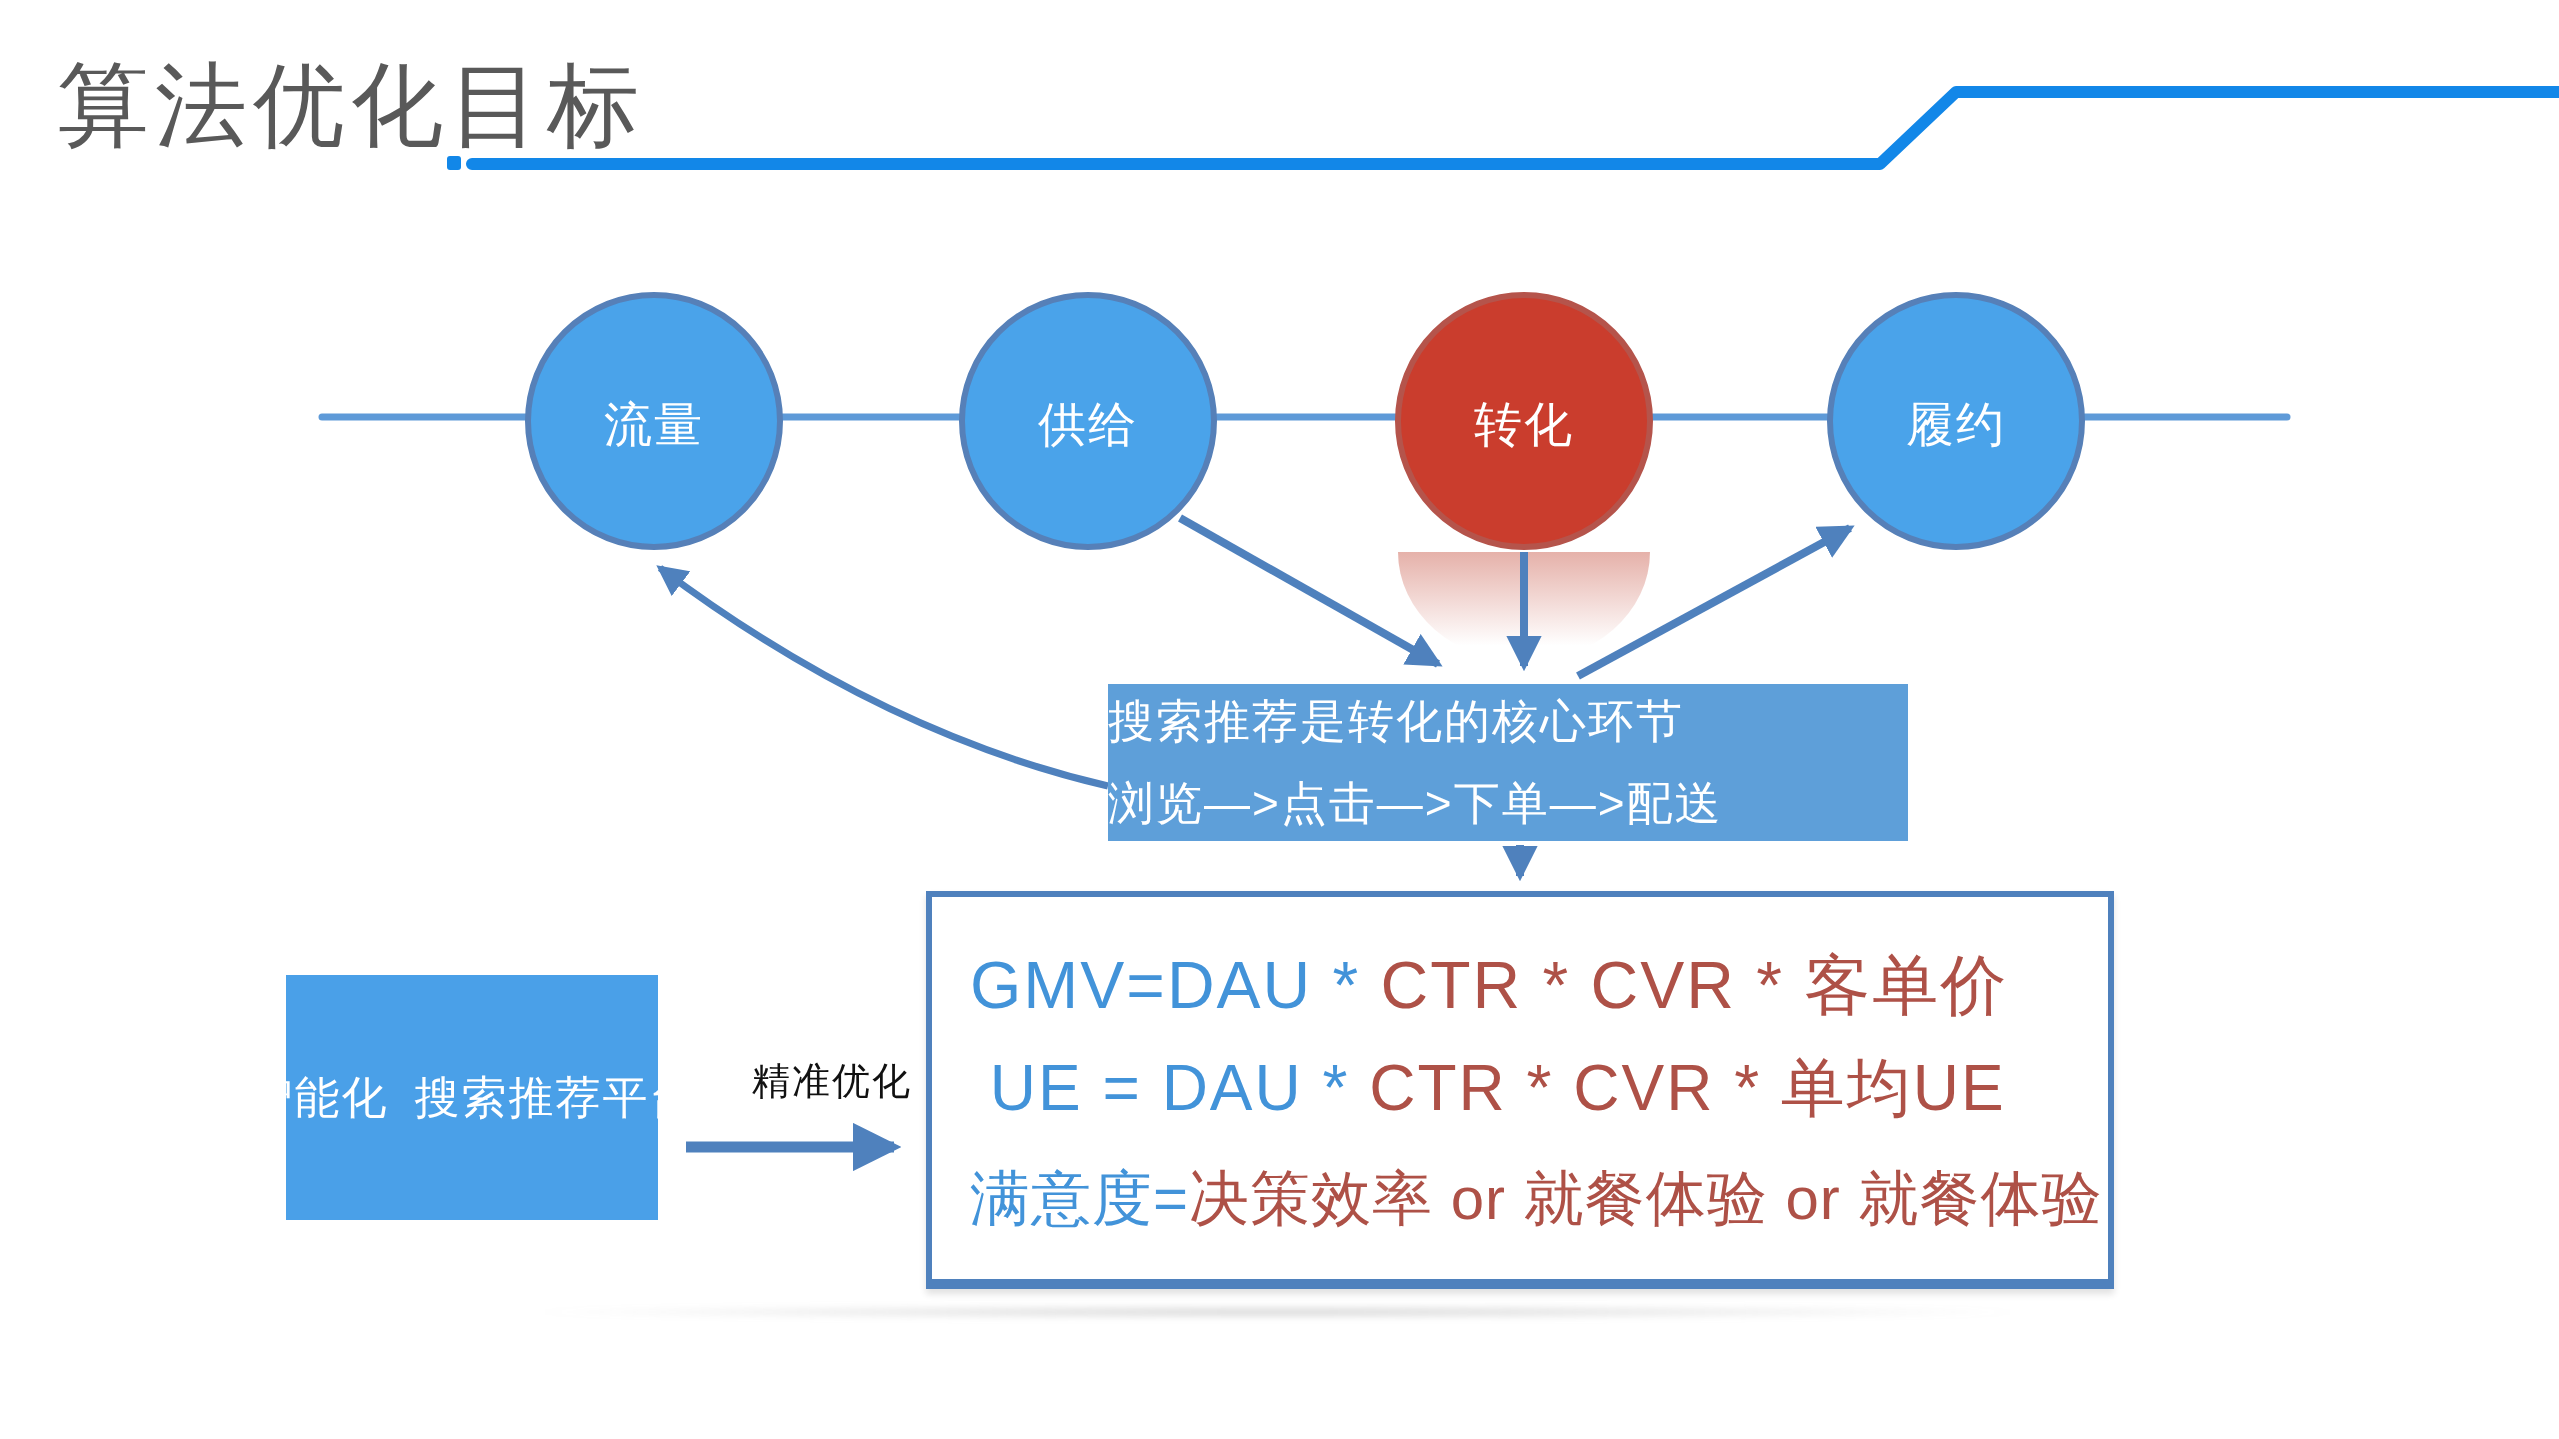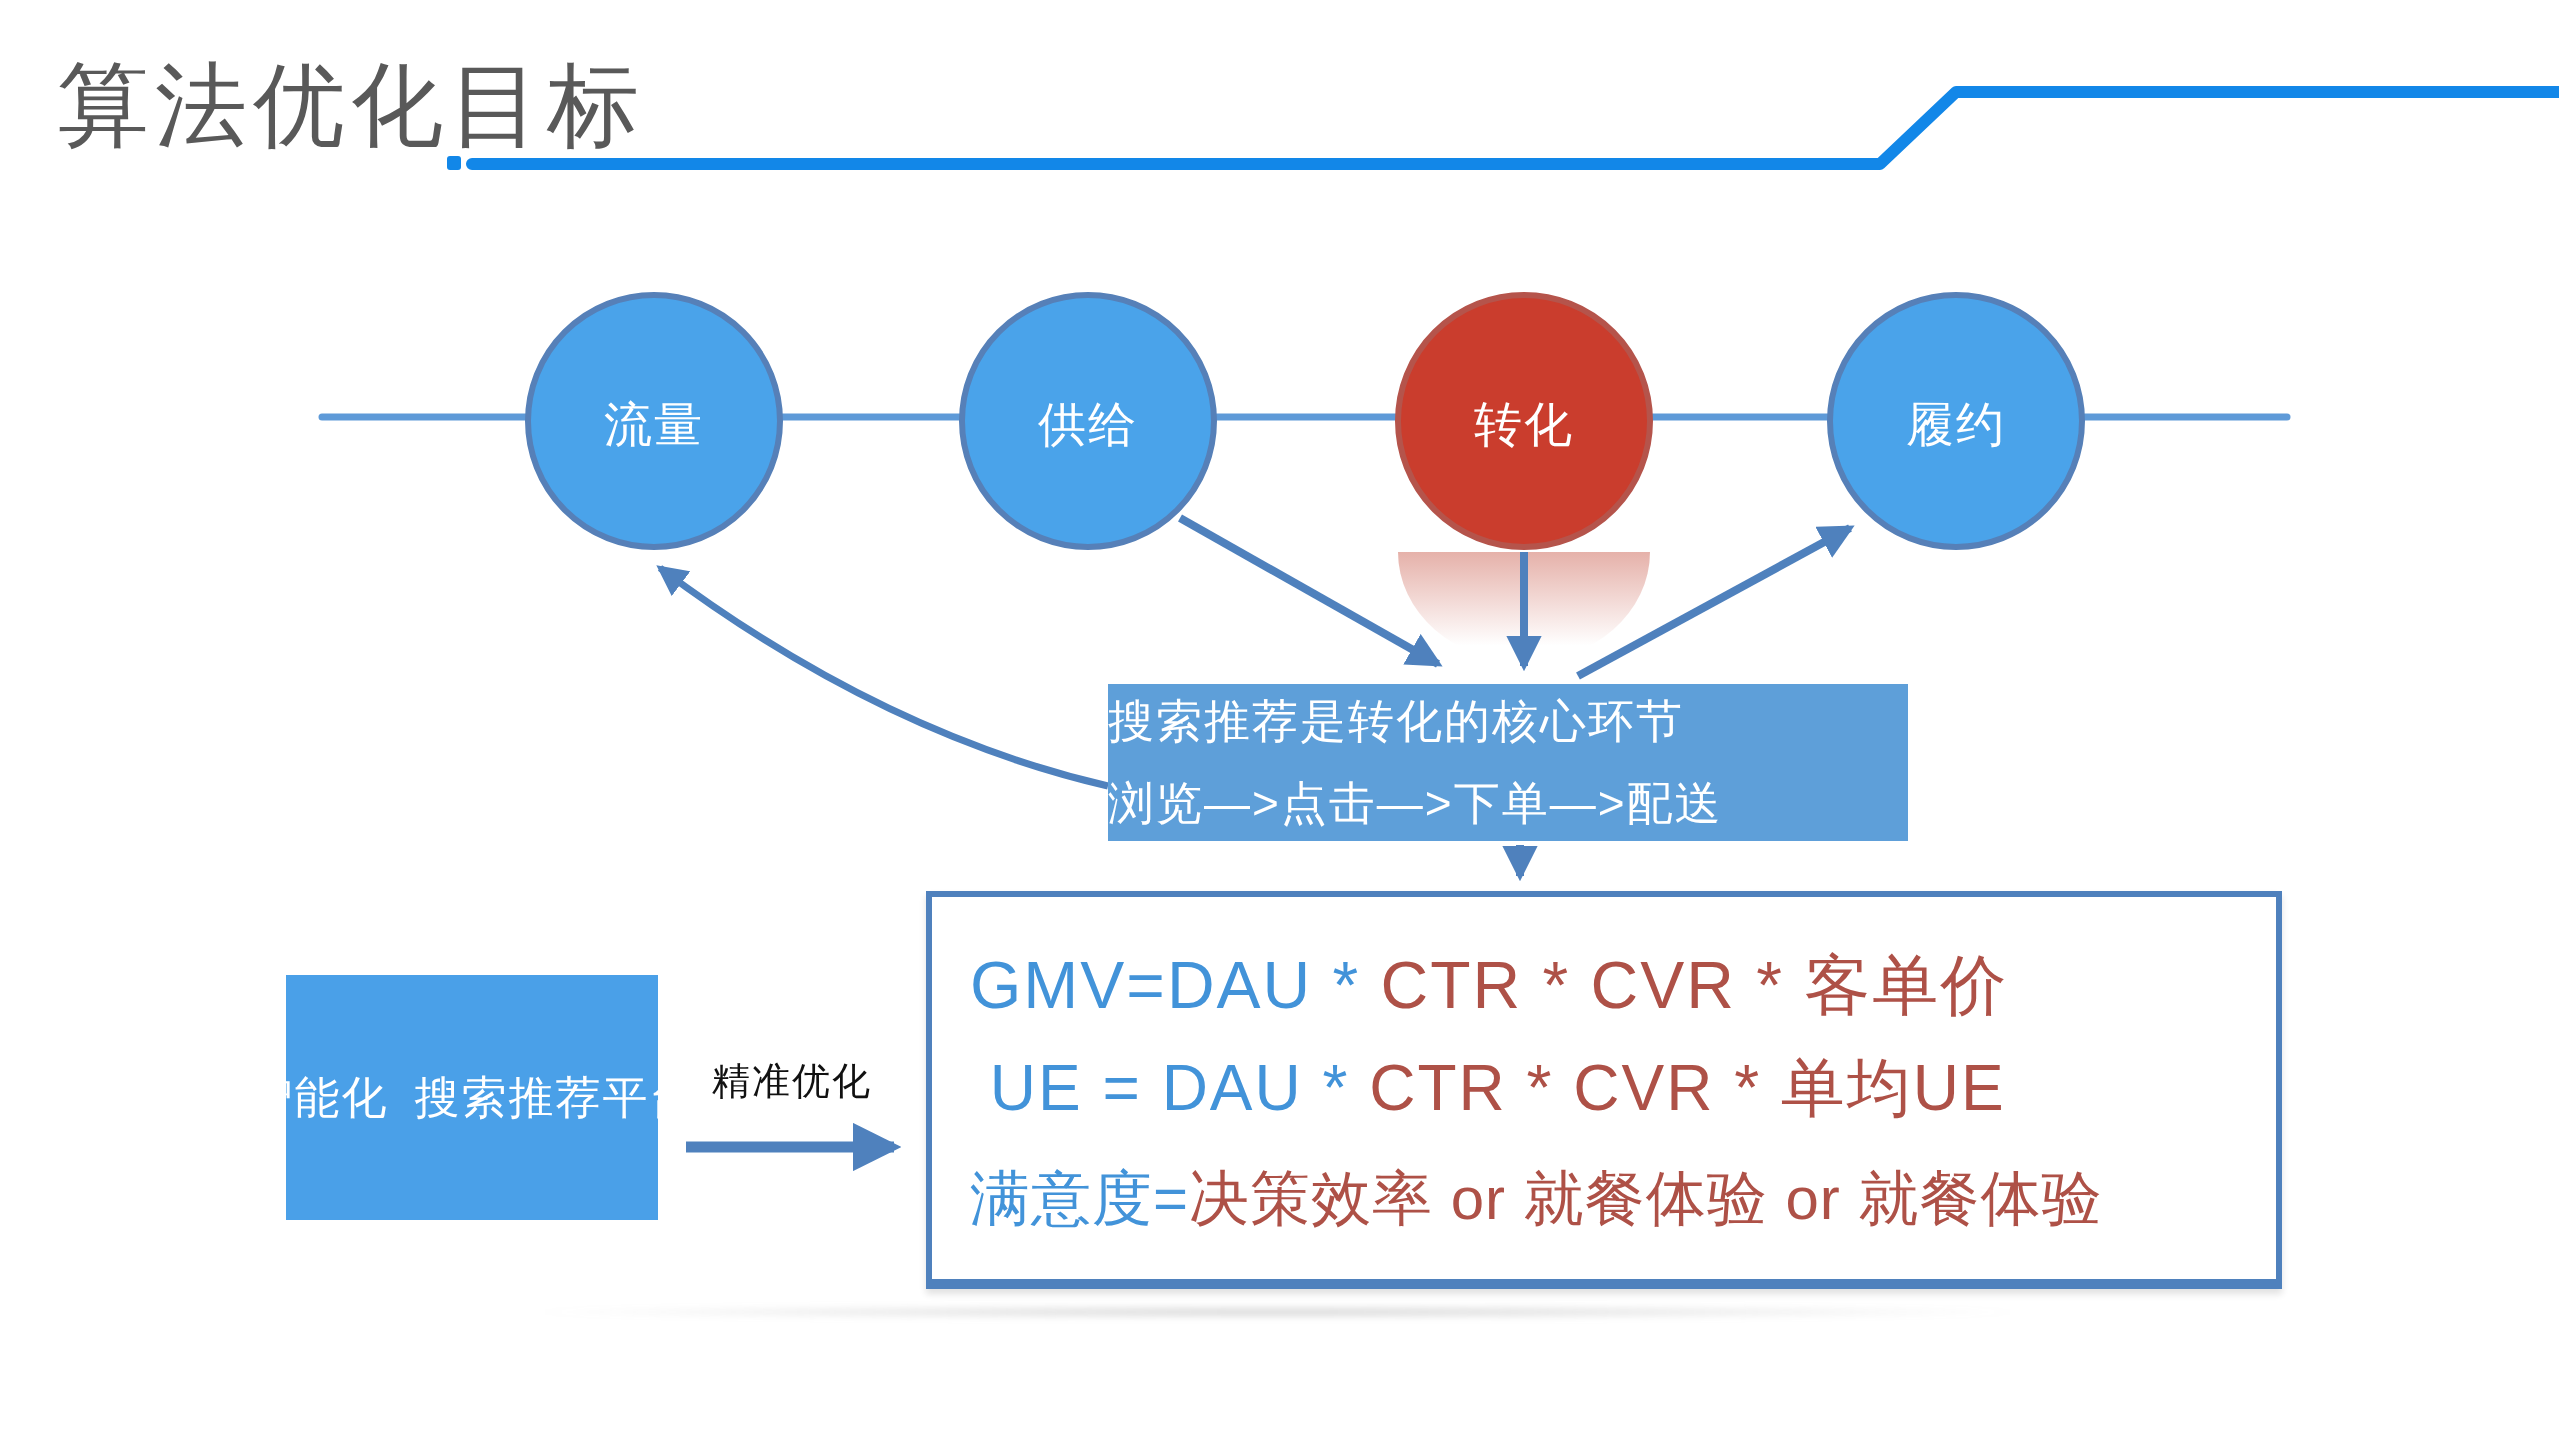--- a/index.html
+++ b/index.html
@@ -40,27 +40,27 @@
   .platform-box {
     position: absolute; left: 286px; top: 975px; width: 372px; height: 245px;
     background: #4aa0e8; color: #ffffff;
     display: flex; flex-direction: row; align-items: center; justify-content: center;
     gap: 26px; font-size: 45px; letter-spacing: 2px; white-space: nowrap;
   }
 
   
   .arrow-label {
     position: absolute; left: 672px; top: 1056px; width: 240px;
-    text-align: center; color: #111111; font-size: 38px; letter-spacing: 2px;
+    text-align: right; color: #111111; font-size: 38px; letter-spacing: 2px;
     white-space: nowrap;
   }
 
   
   .formula-box {
-    position: absolute; left: 926px; top: 891px; width: 1356px; height: 398px;
+    position: absolute; left: 926px; top: 891px; width: 1188px; height: 398px;
     background: #ffffff; box-sizing: border-box;
     border: 6px solid #4f81bd; border-bottom-width: 10px;
     box-shadow: 0 5px 7px rgba(0,0,0,0.12);
     padding: 38px 0 0 38px; overflow: hidden;
   }
   .formula-line { white-space: pre; display: block; }
   .formula-line.l1 { font-size: 66px; line-height: 100px; letter-spacing: 2px; }
   .formula-line.l2 { font-size: 64px; line-height: 106px; letter-spacing: 2px; }
   .formula-line.l3 { font-size: 60px; line-height: 112px; letter-spacing: 1px; margin-top: 2px; }
   .f-blue { color: #4293d9; }

